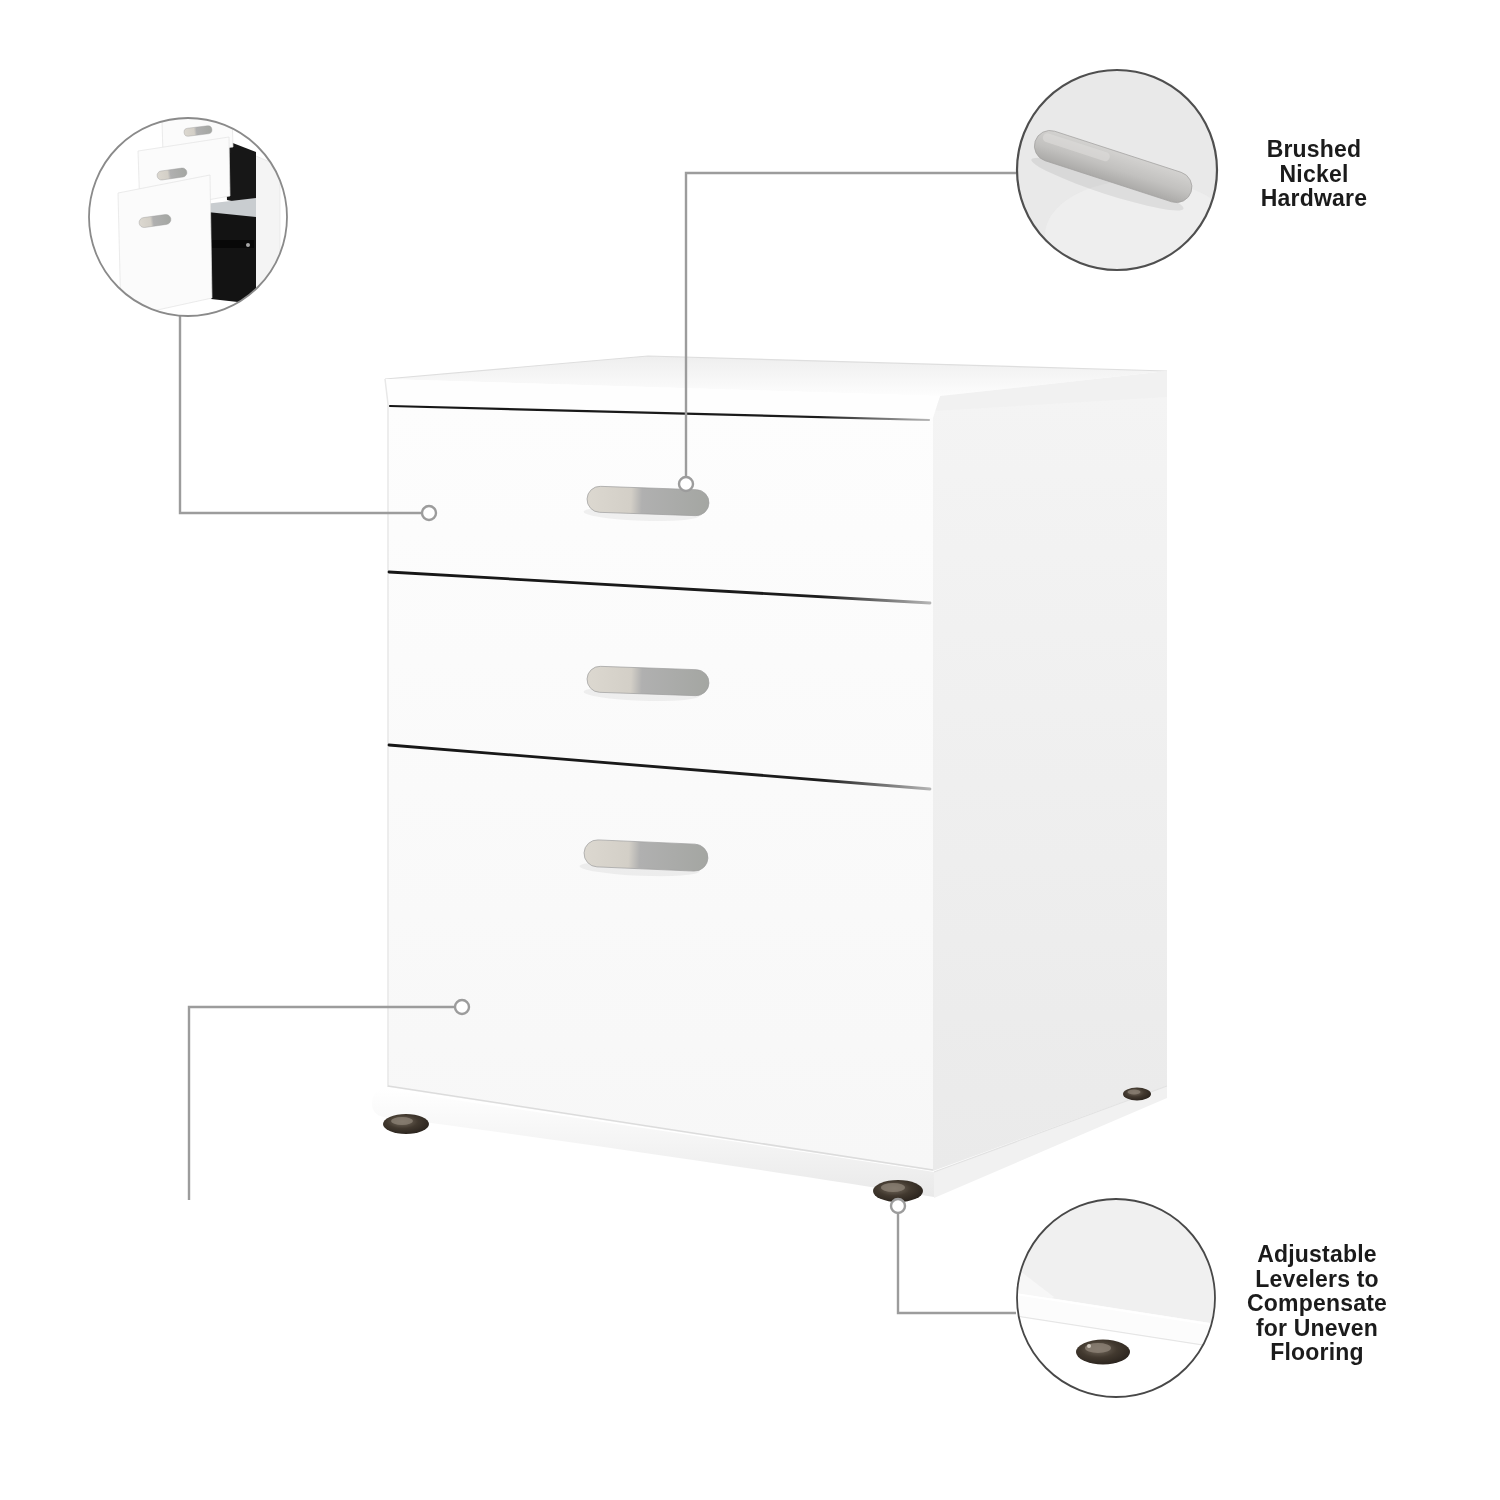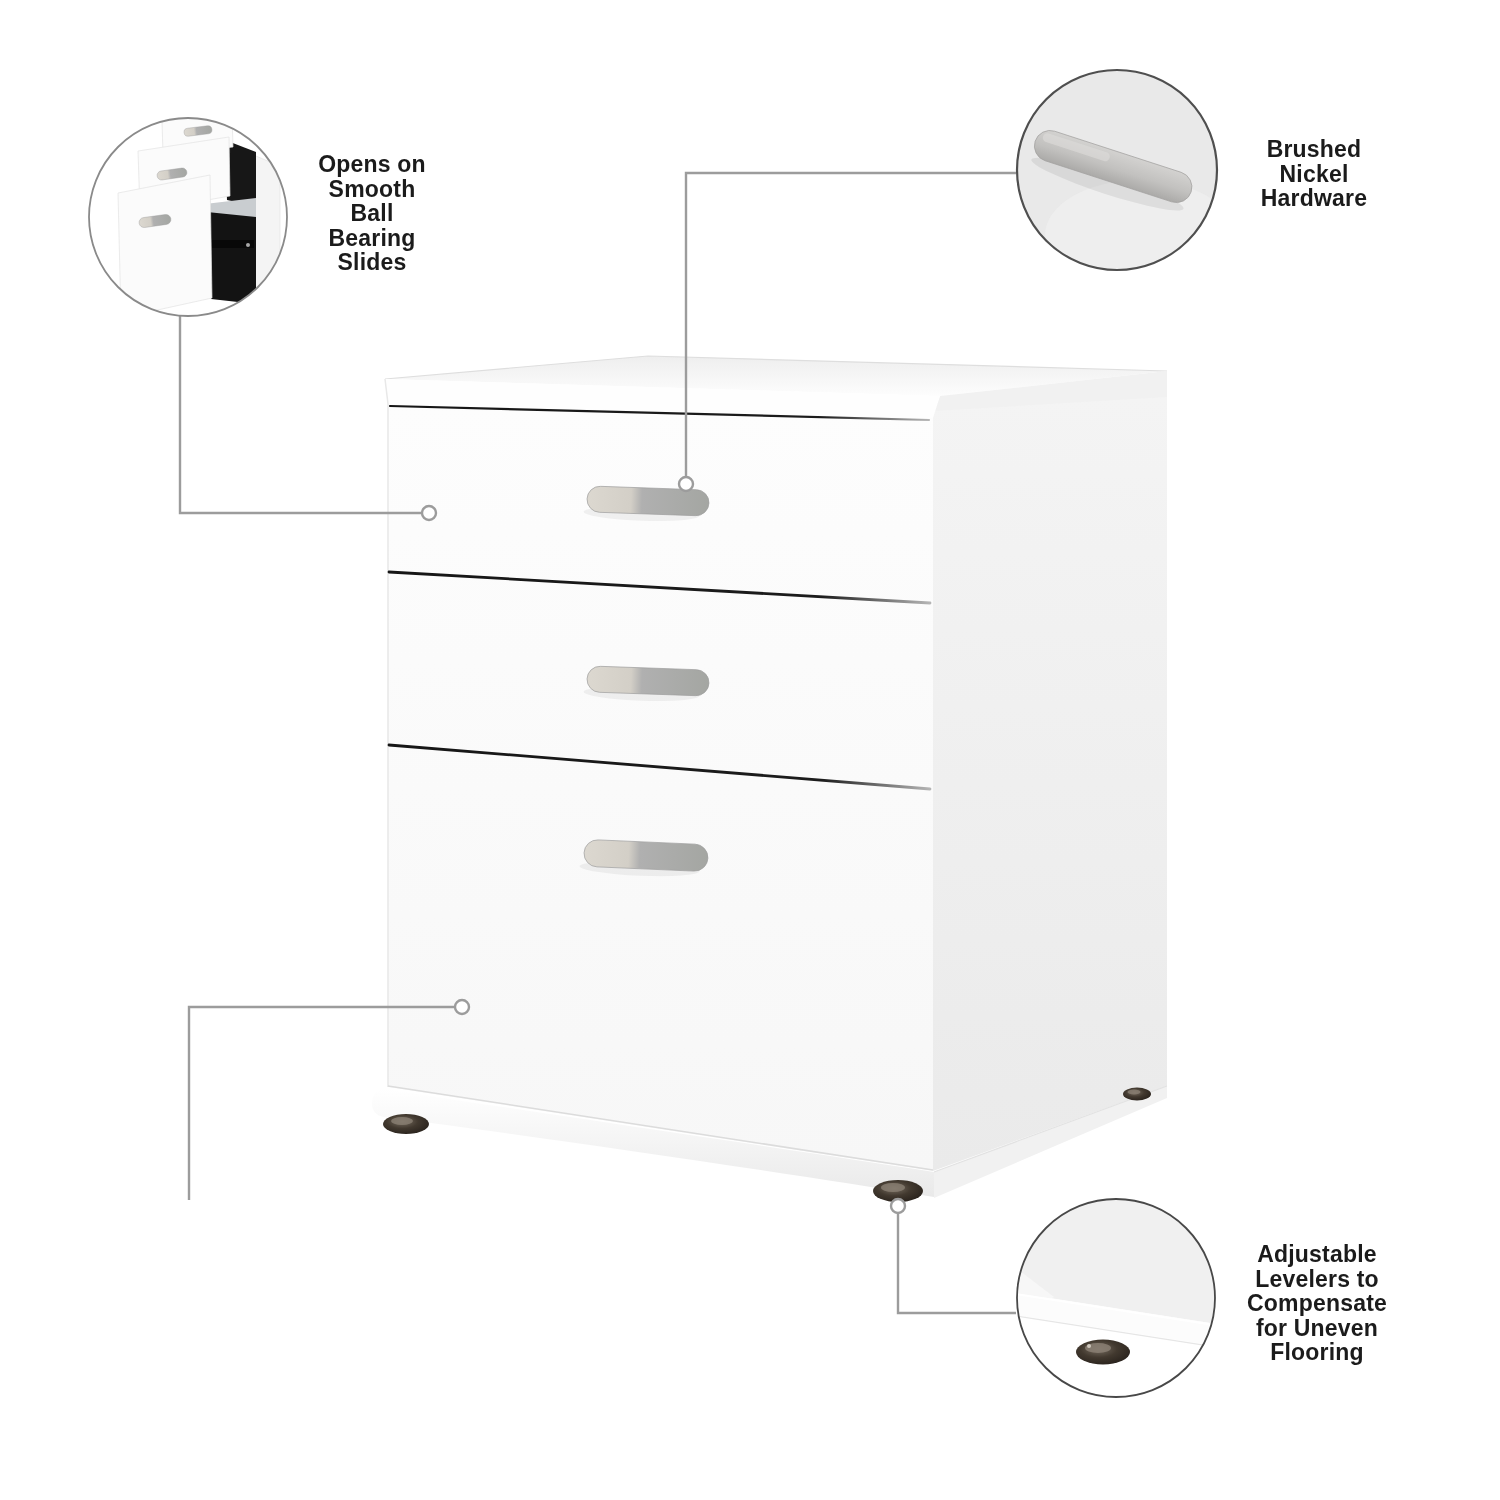--- a/index.html
+++ b/index.html
@@ -195,27 +195,20 @@
         <g transform="translate(1103,1352)">
           <ellipse rx="27" ry="12.5" fill="url(#gradFoot)"></ellipse>
           <ellipse cx="-5" cy="-4" rx="13" ry="5" fill="#8a7f73" opacity="0.85"></ellipse>
           <circle cx="-14" cy="-6" r="2" fill="#d8d2c8" opacity="0.9"></circle>
         </g>
       </g>
       <circle cx="1116" cy="1298" r="99" fill="none" stroke="#484848" stroke-width="1.8"></circle>
     </g>
   </svg>
 
-  <div class="callout-text" style="left:252px; top:152px; width:240px;">
-    <div class="cl">Opens on</div>
-    <div class="cl">Smooth</div>
-    <div class="cl">Ball</div>
-    <div class="cl">Bearing</div>
-    <div class="cl">Slides</div>
-  </div>
 
   <div class="callout-text" style="left:1194px; top:137px; width:240px;">
     <div class="cl">Brushed</div>
     <div class="cl">Nickel</div>
     <div class="cl">Hardware</div>
   </div>
 
 
   <div class="callout-text" style="left:1197px; top:1242px; width:240px;">
     <div class="cl">Adjustable</div>

